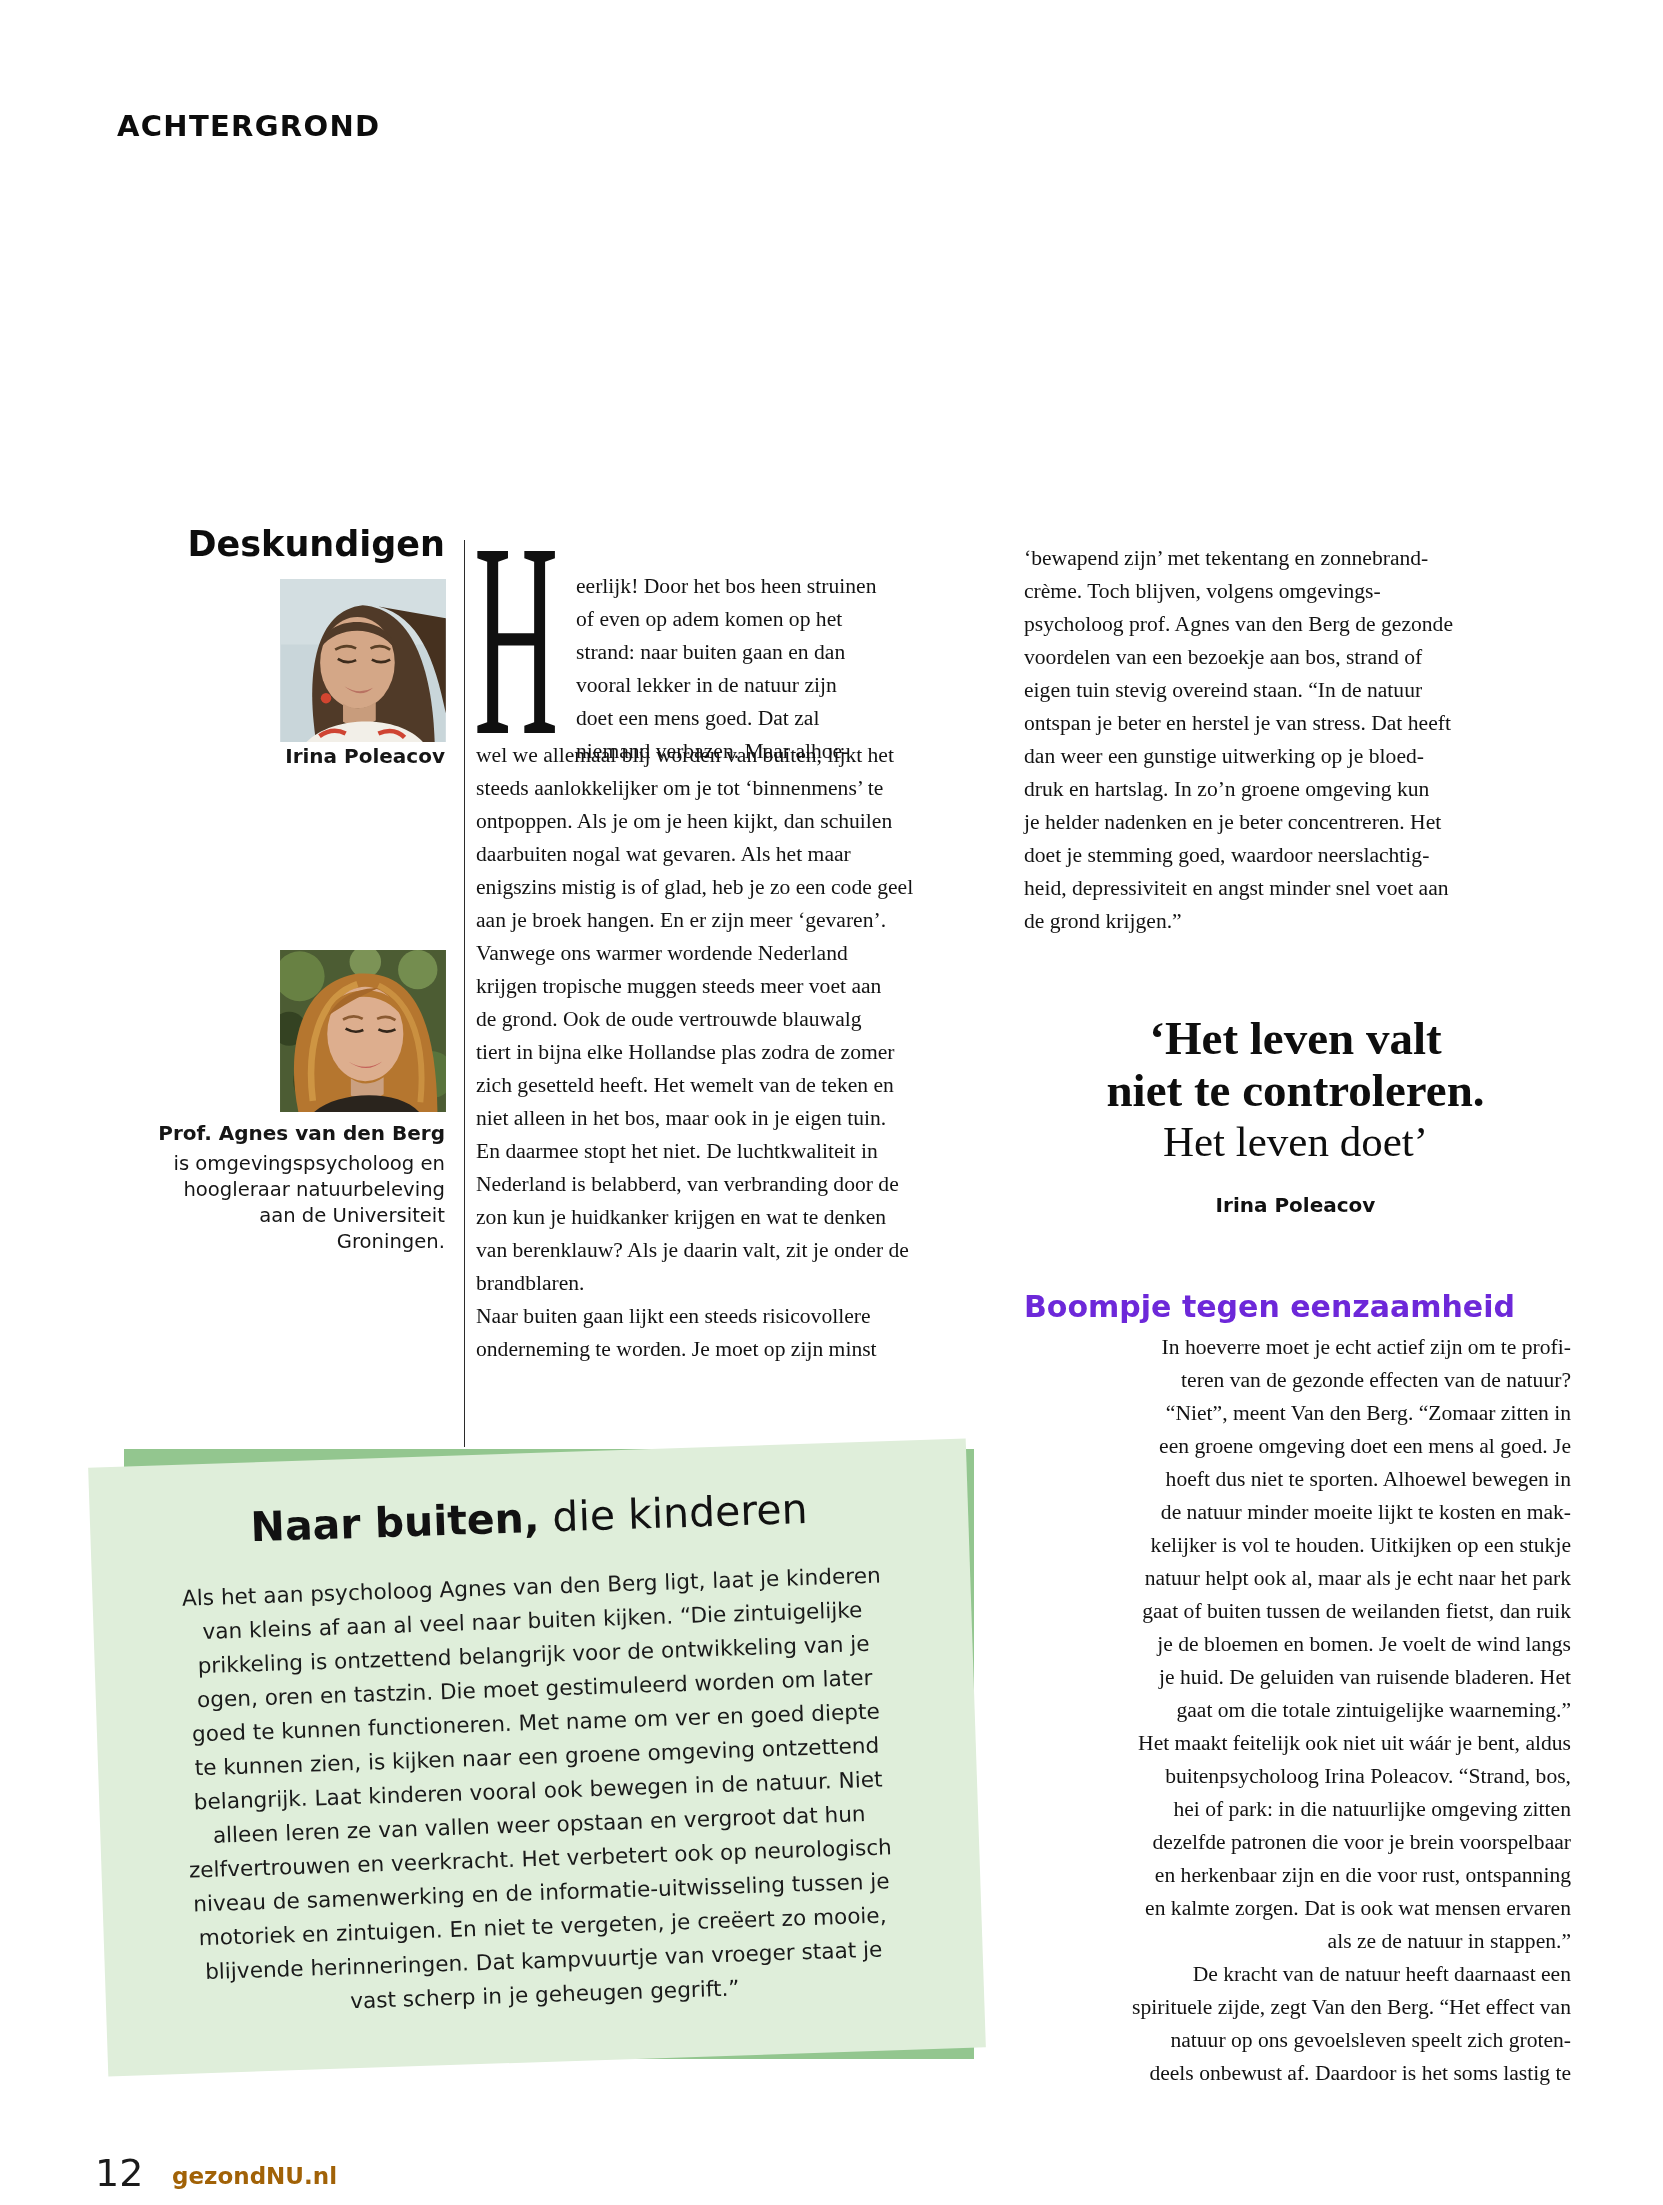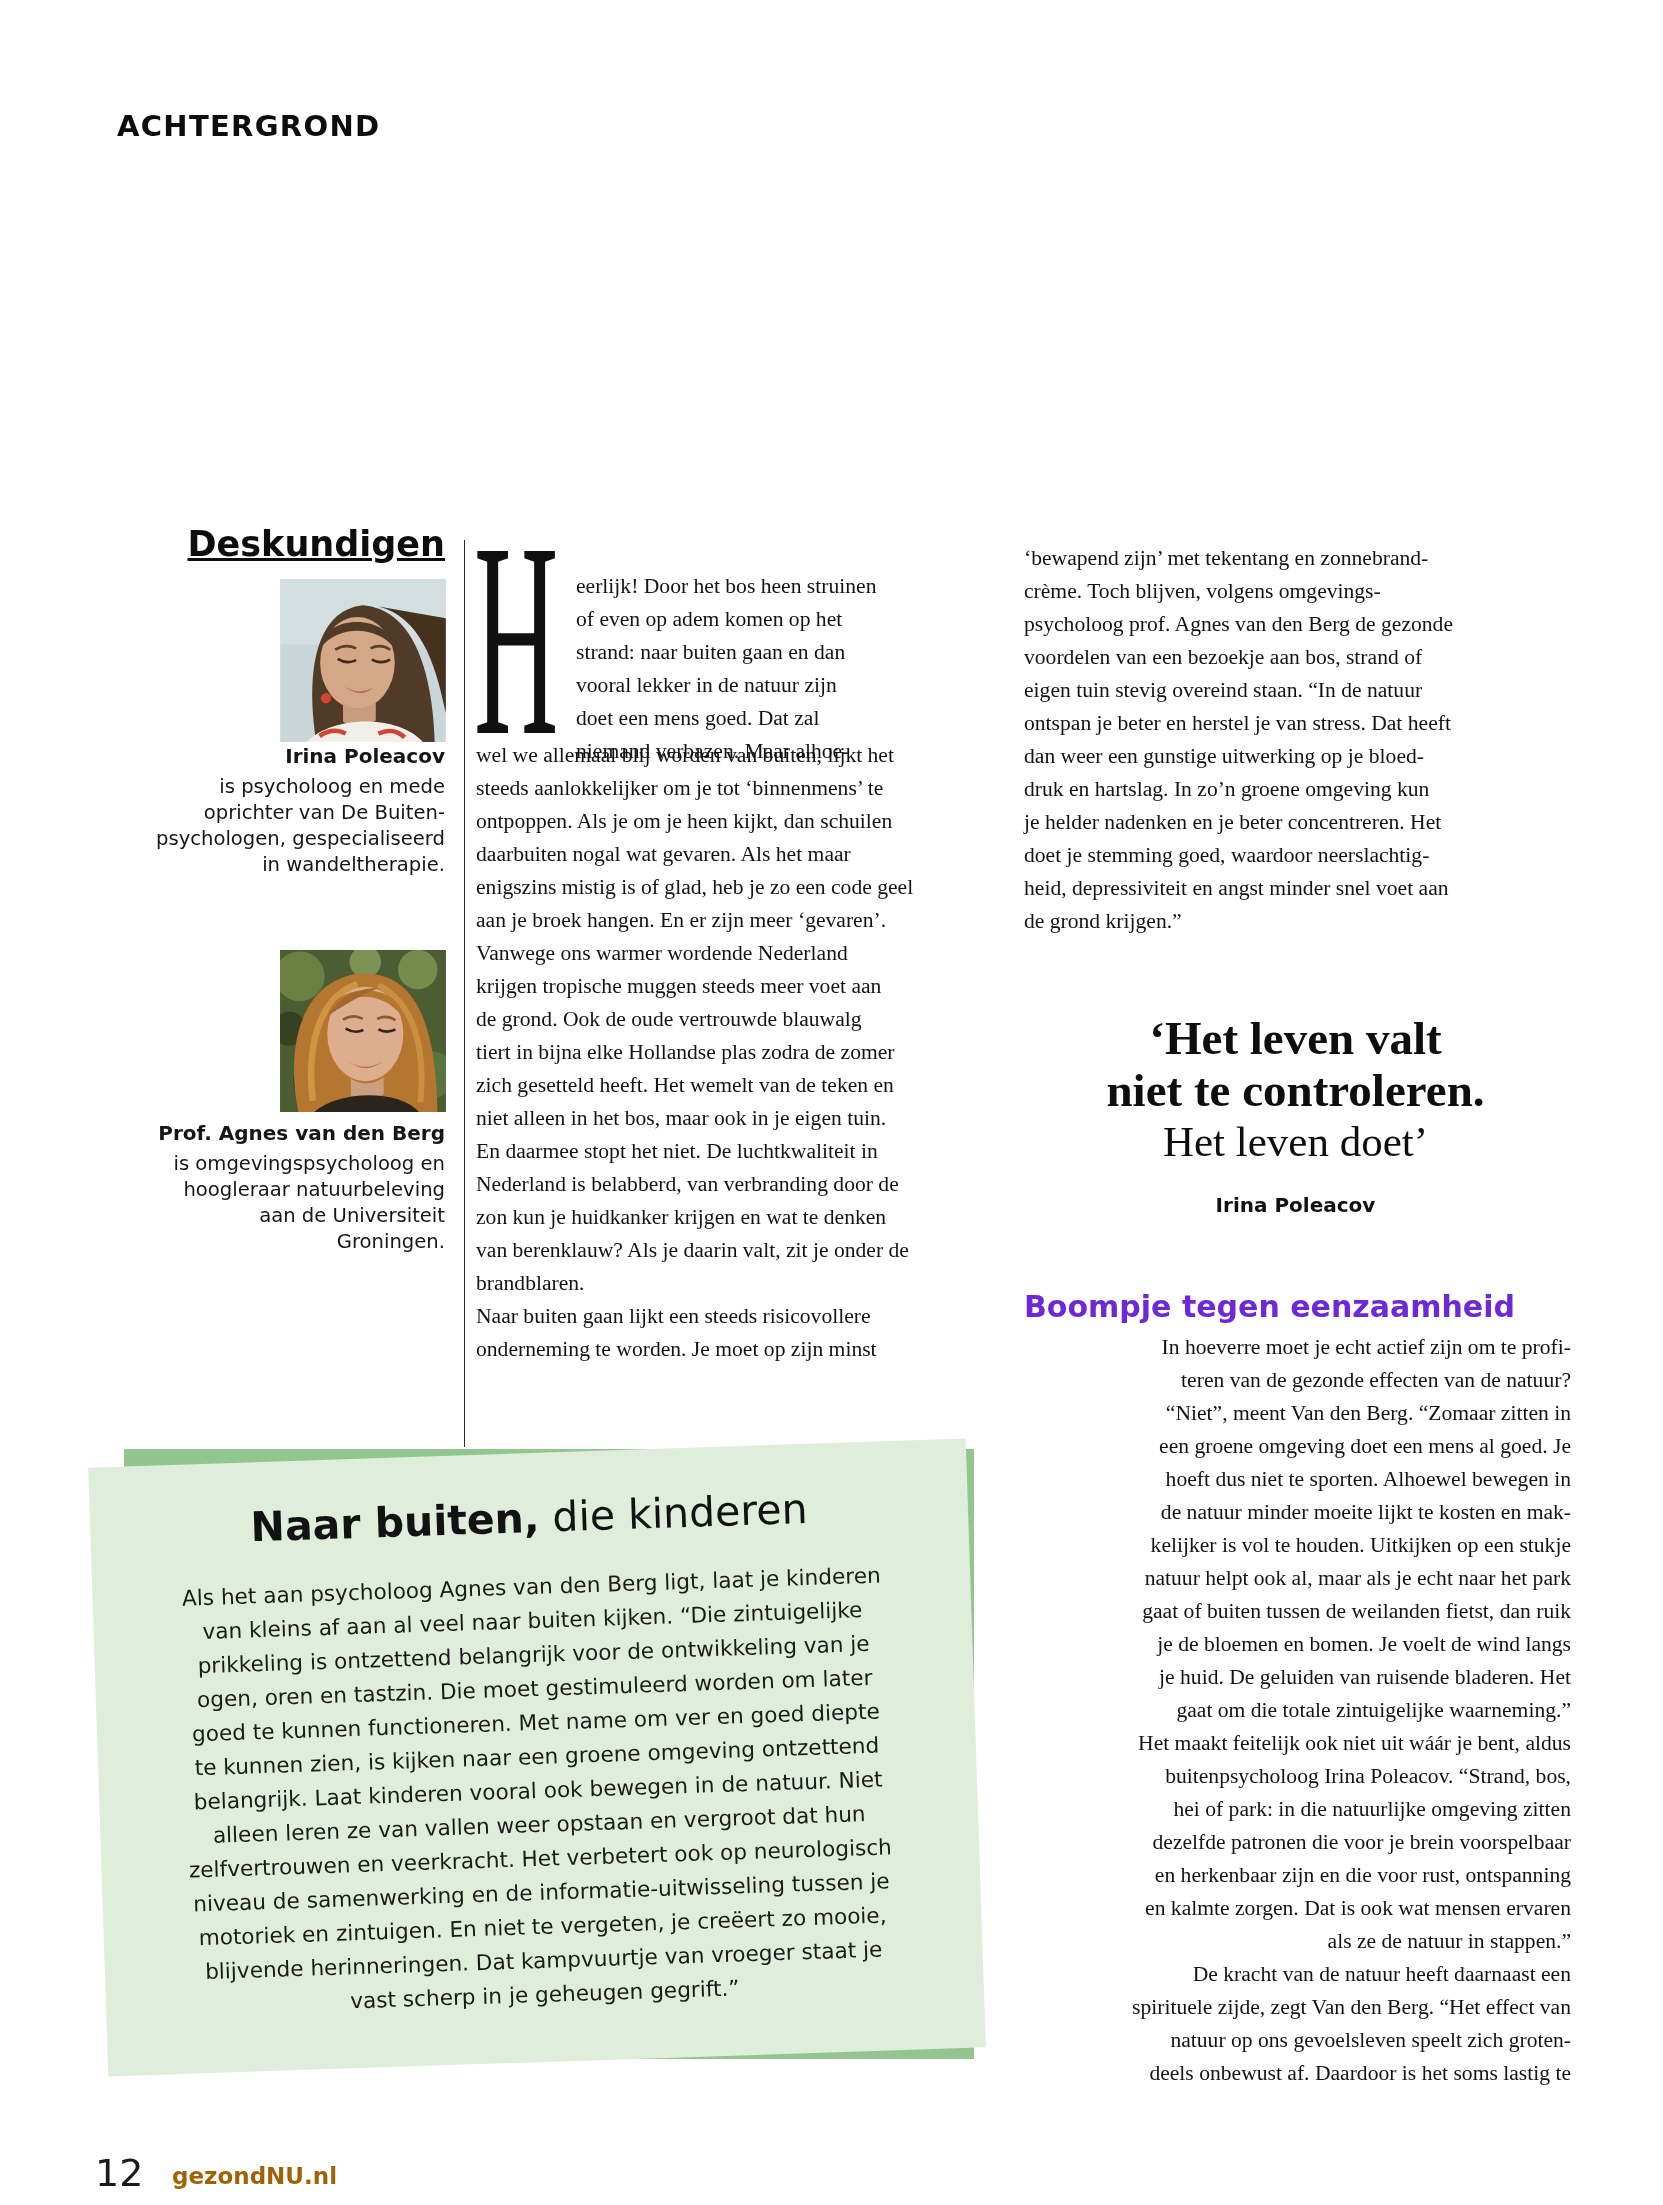--- a/index.html
+++ b/index.html
@@ -4,21 +4,21 @@
 <style>
   html,body{margin:0;padding:0;background:#ffffff;}
   #page{position:relative;width:1664px;height:2205px;background:#ffffff;overflow:hidden;
         font-family:"Liberation Serif",serif;color:#141414;}
   .sans{font-family:"DejaVu Sans","Liberation Sans",sans-serif;}
   .abs{position:absolute;}
   .pre{white-space:pre;}
   
   .kicker{left:117px;top:71px;font-size:29px;font-weight:bold;letter-spacing:1.3px;color:#0d0d0d;margin-top:38px;}
   
-  .experts-title{left:98px;top:524px;width:347px;text-align:right;font-size:35px;font-weight:bold;color:#0d0d0d;text-decoration:underline;}
+  .experts-title{left:98px;top:524px;width:347px;text-align:right;font-size:35px;font-weight:bold;color:#0d0d0d;}
   .photo{border:0;display:block;}
   .photo1{left:280px;top:579px;width:166px;height:163px;}
   .photo2{left:280px;top:950px;width:166px;height:162px;}
   .cap{left:98px;width:347px;text-align:right;color:#161616;}
   .cap .name{font-size:20px;font-weight:bold;margin-bottom:5.9px;}
   .cap .bio{font-size:19.6px;line-height:26px;}
   .cap1{top:744px;} .cap2{top:1121px;}
   
   .vrule{left:464px;top:540px;width:1.3px;height:907px;background:#2b2b2b;}
   
@@ -68,24 +68,20 @@
     <path d="M140 123 q14 8 28 0" stroke="#3c2b1c" stroke-width="4" fill="none"></path>
     <path d="M98 164 q22 14 44 2 q-20 18 -44 -2 Z" fill="#b97262"></path>
     <circle cx="70" cy="182" r="8" fill="#d24530"></circle>
     <path d="M96 190 L96 218 Q118 232 146 216 L146 188 Q120 206 96 190 Z" fill="#c89c7c"></path>
     <path d="M40 249 C80 208 180 206 218 249 Z" fill="#f2efe8"></path>
     <path d="M60 240 q20 -14 40 -4" stroke="#cf4433" stroke-width="7" fill="none"></path>
     <path d="M150 236 q24 -10 40 6" stroke="#cf4433" stroke-width="7" fill="none"></path>
   </svg>
   <div class="abs cap cap1 sans">
     <div class="name">Irina Poleacov</div>
-    <div class="bio pre">is psycholoog en mede
-oprichter van De Buiten-
-psychologen, gespecialiseerd
-in wandeltherapie.</div>
   </div>
 
   <svg class="abs photo photo2" viewBox="0 0 253 247" aria-hidden="true">
     <rect width="253" height="247" fill="#4c5c33"></rect>
     <circle cx="30" cy="40" r="38" fill="#6d8746" opacity="0.85"></circle>
     <circle cx="210" cy="30" r="30" fill="#86a35b" opacity="0.7"></circle>
     <circle cx="60" cy="200" r="40" fill="#37451f" opacity="0.9"></circle>
     <circle cx="230" cy="190" r="36" fill="#5d7a3e" opacity="0.8"></circle>
     <circle cx="130" cy="18" r="24" fill="#9db86e" opacity="0.6"></circle>
     <circle cx="14" cy="120" r="26" fill="#2e3c1e" opacity="0.8"></circle>

